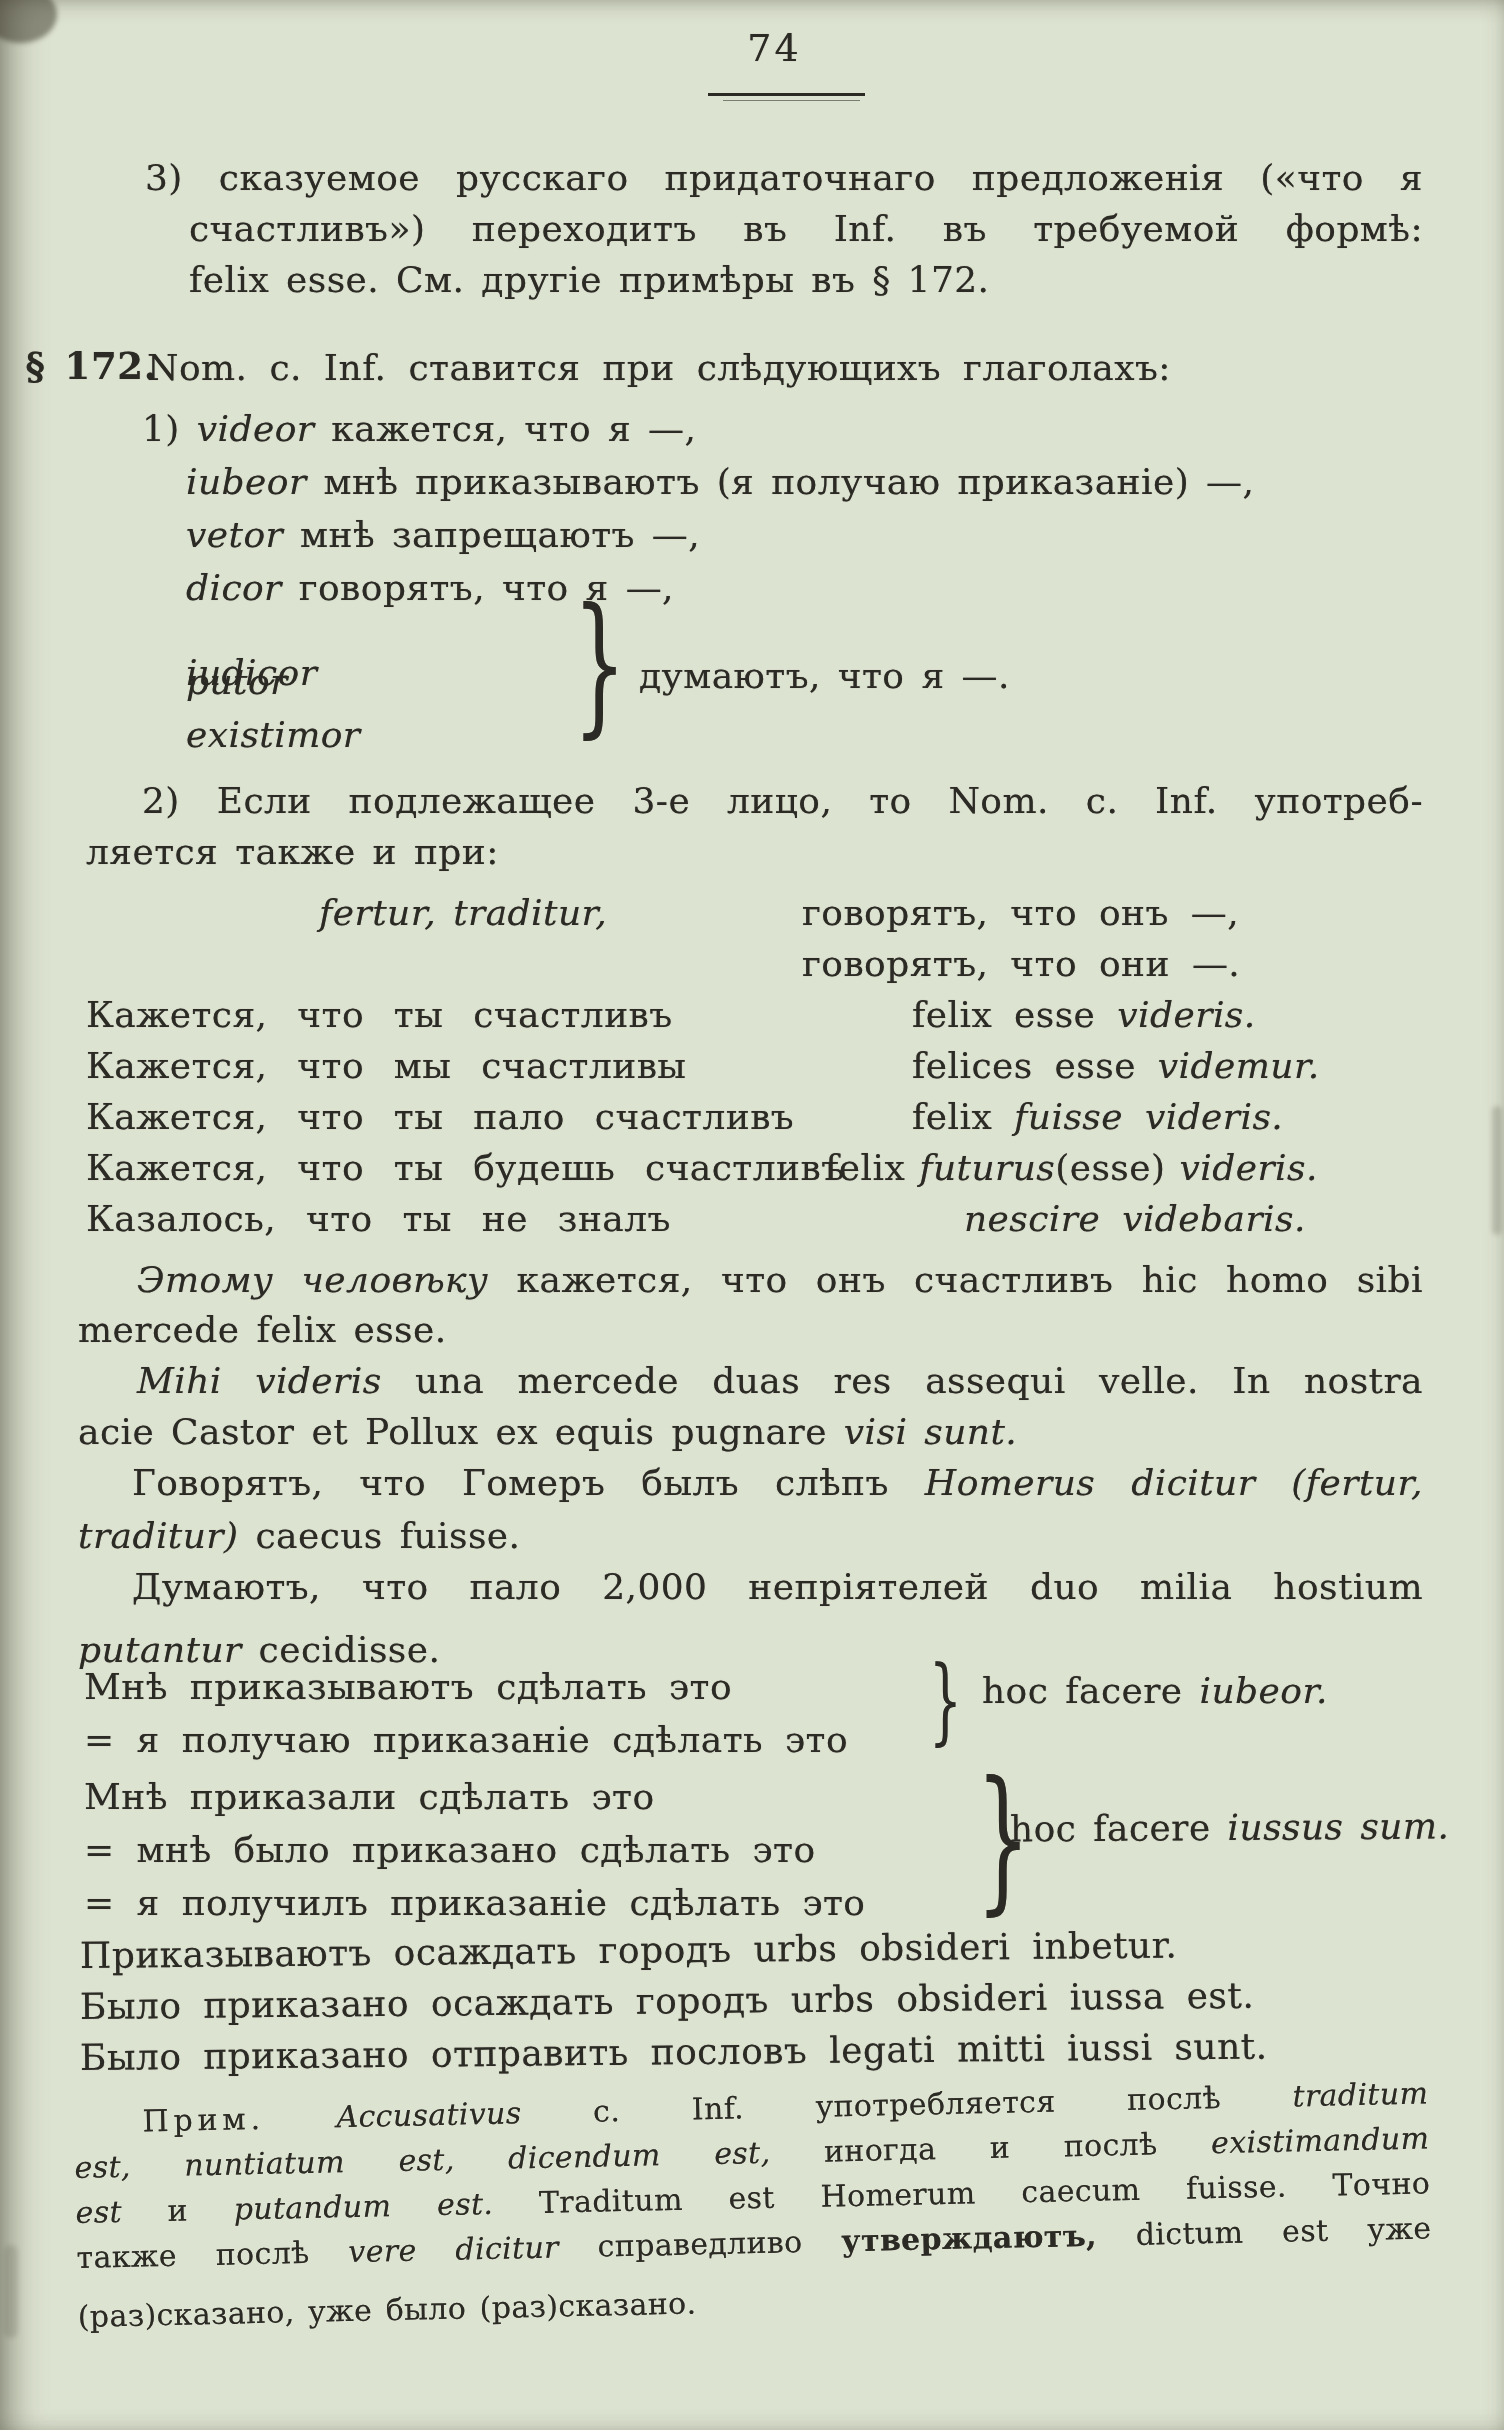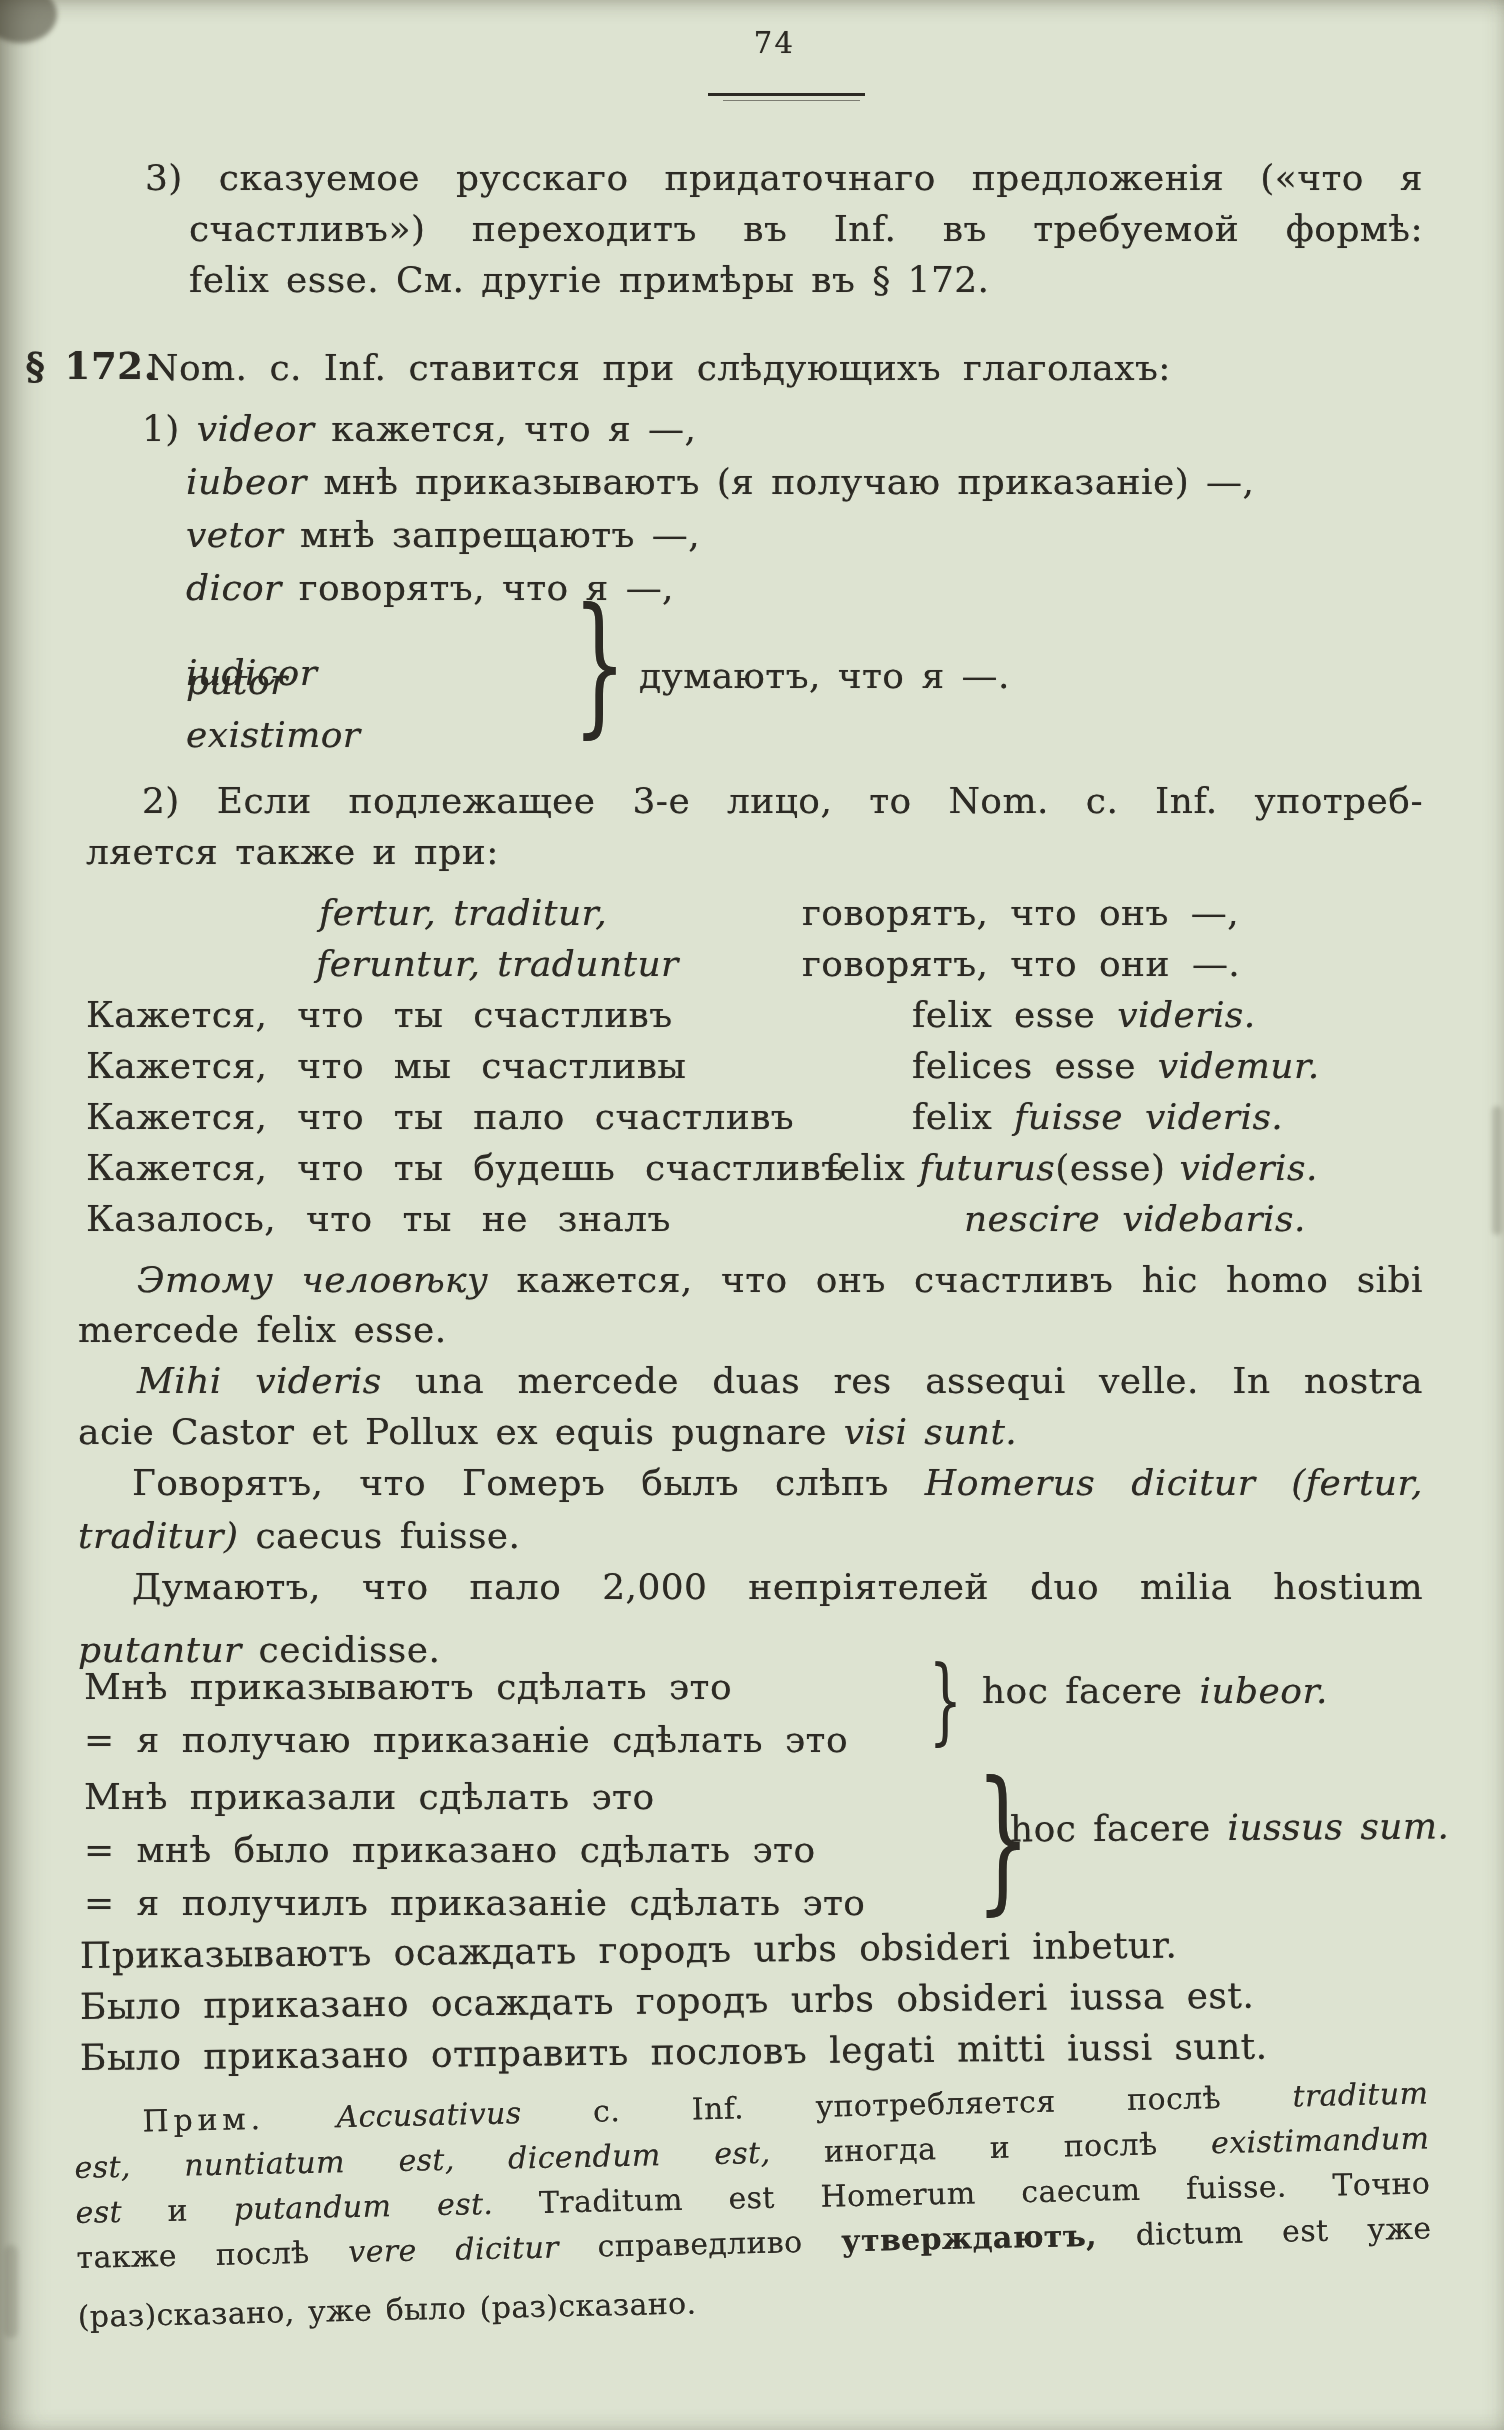--- a/index.html
+++ b/index.html
@@ -20,21 +20,21 @@
     position:absolute;white-space:nowrap;line-height:1.18;
     letter-spacing:.012em;word-spacing:.14em;
     text-shadow:0 0 0.7px rgba(44,42,36,.6);
   }
   .j{white-space:normal;text-align:justify;text-align-last:justify;text-justify:inter-word;}
   .it{font-style:italic;}
   .bold{font-weight:bold;}
   .wide{word-spacing:.5em;}
   .mid{word-spacing:.28em;}
   .tight{word-spacing:.06em;}
-  .num{font-size:29px;letter-spacing:.08em;}
+  .num{font-size:38px;letter-spacing:.08em;}
   .sec-label{font-weight:bold;font-size:37px;letter-spacing:.02em;}
   .rule{position:absolute;background:#2c2a24;}
   .brace{
     position:absolute;line-height:1;font-weight:400;
     transform-origin:0 0;transform:scaleX(.55);
     text-shadow:0 0 0.7px rgba(44,42,36,.6);
   }
   .note-ln{
     position:absolute;white-space:nowrap;font-size:30px;line-height:1.2;
     word-spacing:.12em;letter-spacing:.012em;
@@ -94,21 +94,20 @@
   <div class="ln" style="top:655px;left:639px;">думаютъ, что я —.</div>
 
   <div class="ln j" style="top:780px;left:142px;width:1281px;">
     <span>2)</span>
     <span>Если подлежащее 3-е лицо, то Nom. c. Inf. употреб-</span>
   </div>
   <div class="ln" style="top:831px;left:86px;">ляется также и при:</div>
 
   <div class="ln it" style="top:892px;left:319px;">fertur, traditur,</div>
   <div class="ln mid" style="top:892px;left:802px;">говорятъ, что онъ —,</div>
-  <div class="ln it" style="top:943px;left:316px;">feruntur, traduntur</div>
   <div class="ln mid" style="top:943px;left:802px;">говорятъ, что они —.</div>
 
   <div class="ln wide" style="top:994px;left:86px;">Кажется, что ты счастливъ</div>
   <div class="ln mid" style="top:994px;left:912px;">
     <span>felix esse</span>
     <span class="it">videris.</span>
   </div>
   <div class="ln wide" style="top:1045px;left:86px;">Кажется, что мы счастливы</div>
   <div class="ln mid" style="top:1045px;left:912px;">
     <span>felices esse</span>

